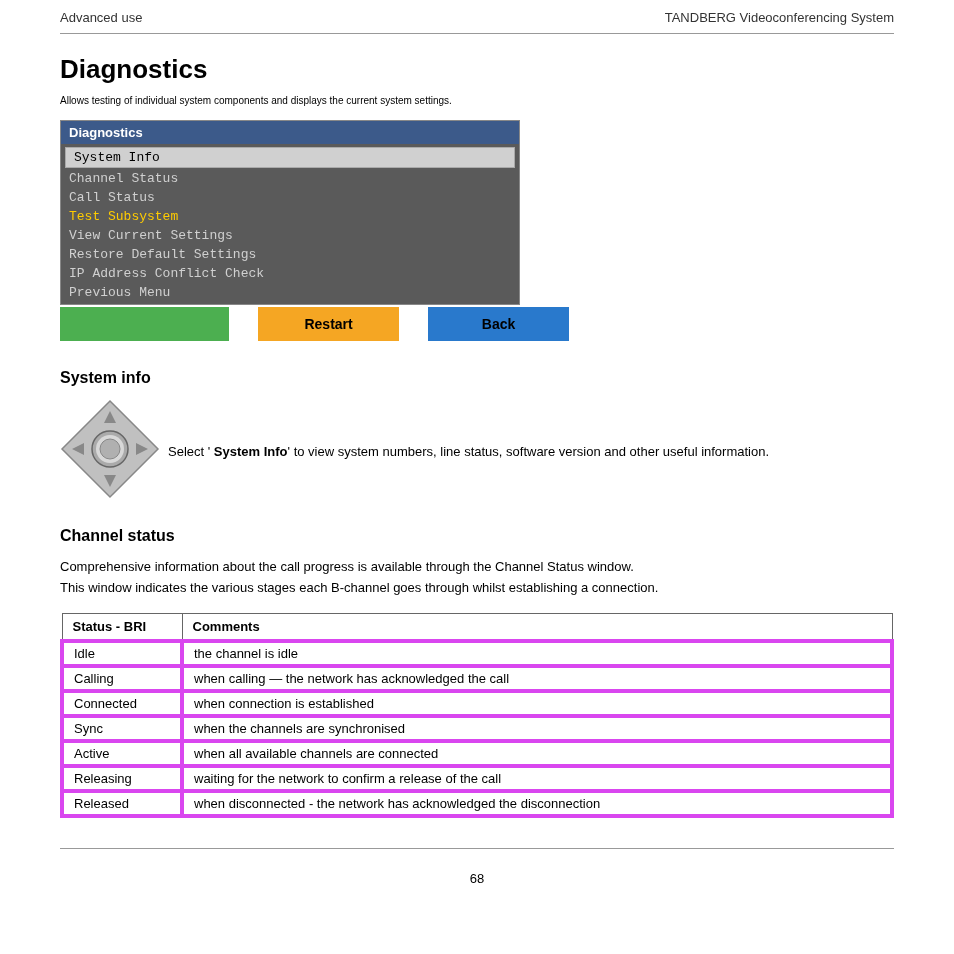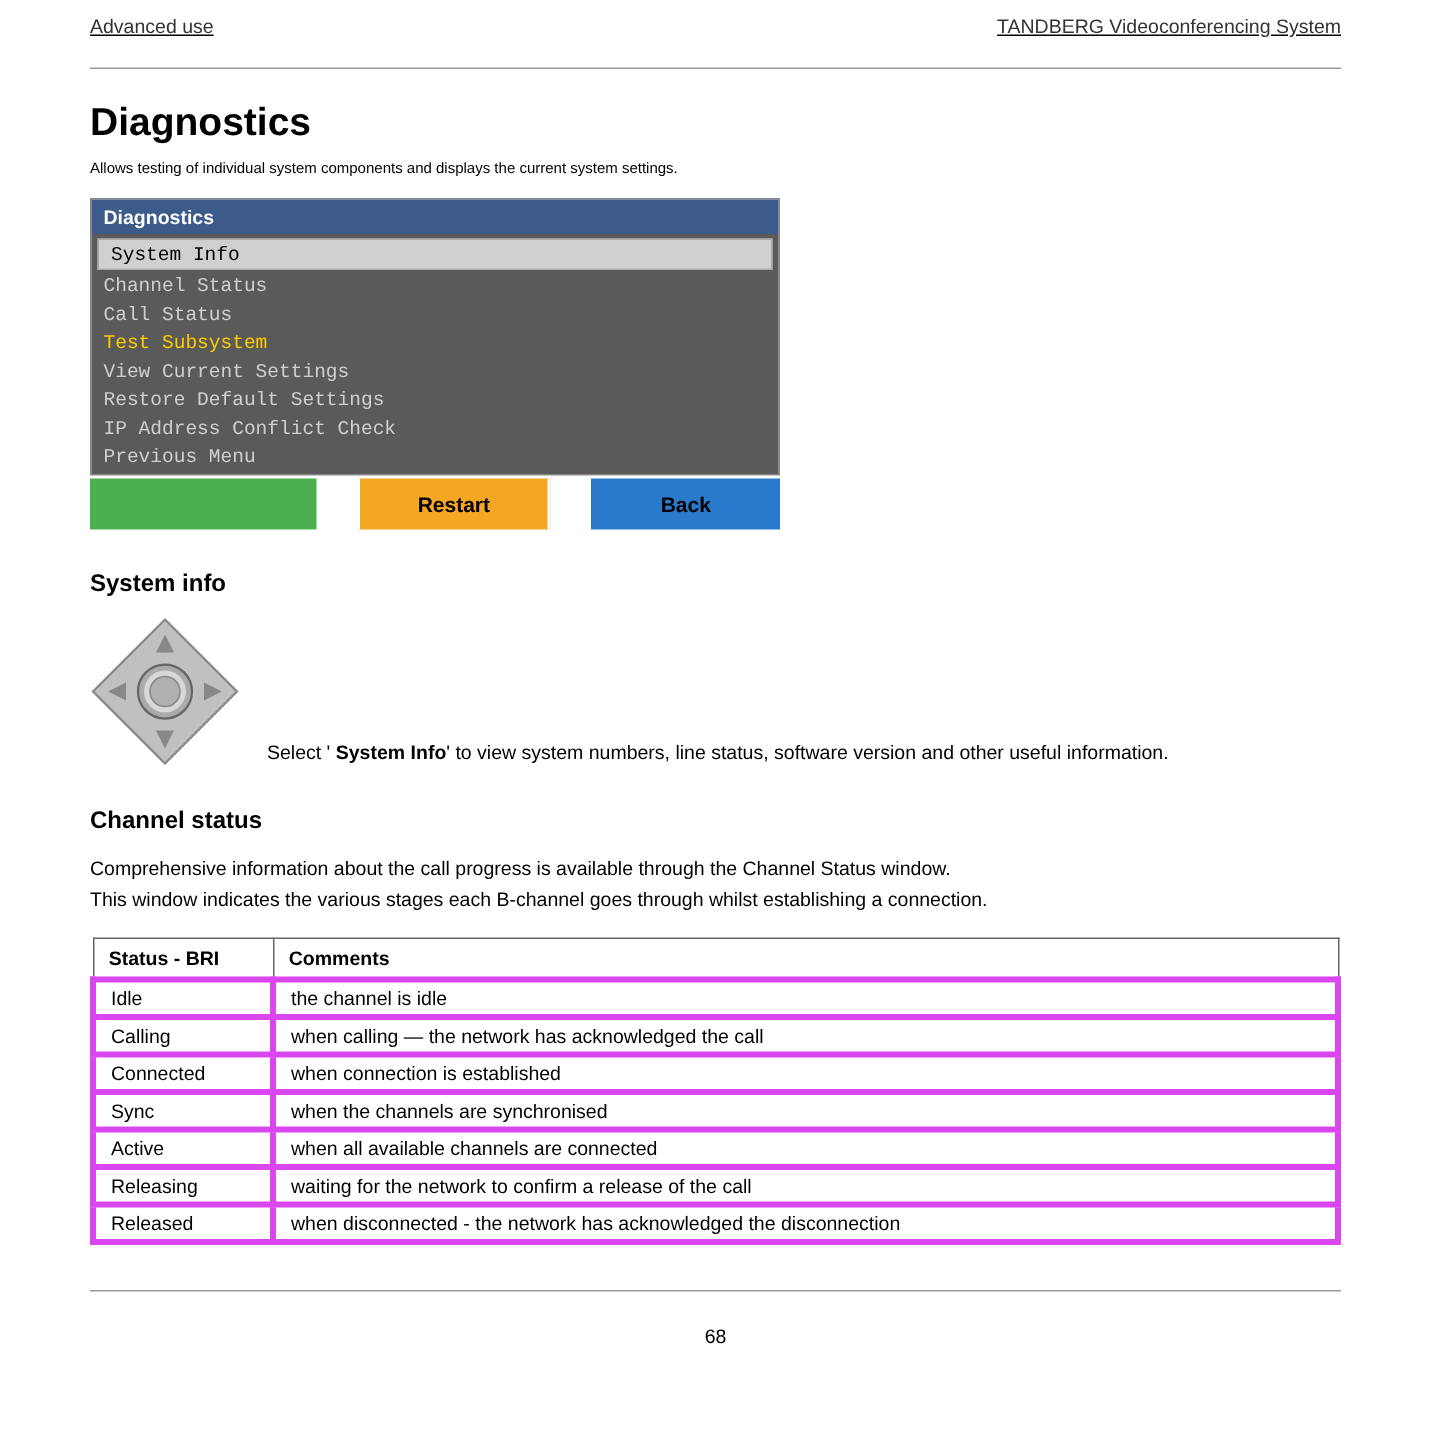--- a/index.html
+++ b/index.html
@@ -14,24 +14,23 @@
 
     .page-wrapper {
       padding: 0 60px;
     }
 
     
     .header {
       display: flex;
       justify-content: space-between;
       align-items: flex-end;
-      padding: 10px 0 20px 0;
+      padding: 10px 0 8px 0;
       border-bottom: 1px solid #999;
       margin-bottom: 20px;
-      text-decoration: underline;
     }
     .header-left {
       font-size: 13px;
       color: #333;
     }
     .header-center {
       font-size: 13px;
       color: #333;
       margin-left: 31px;
     }
@@ -78,21 +77,21 @@
       border: 1px solid #aaa;
       margin: 1px 4px;
     }
     .menu-item.highlighted {
       color: #ffcc00;
     }
 
     
     .button-bar {
       display: flex;
-      width: 460px;
+      width: 509px;
       height: 34px;
       margin-top: 2px;
       gap: 27px;
     }
     .btn-green {
       background: #4caf50;
       flex: 1.2;
     }
     .btn-yellow {
       background: #f5a623;
@@ -122,22 +121,22 @@
     
     .section-title {
       font-size: 16px;
       font-weight: bold;
       margin-top: 28px;
       margin-bottom: 12px;
     }
 
     .section-content {
       display: flex;
-      align-items: flex-end;
-      gap: 18px;
+      align-items: center;
+      gap: 8px;
       margin-bottom: 10px;
     }
 
     
     .nav-diamond-wrapper {
       flex-shrink: 0;
       width: 100px;
       height: 100px;
       position: relative;
     }

